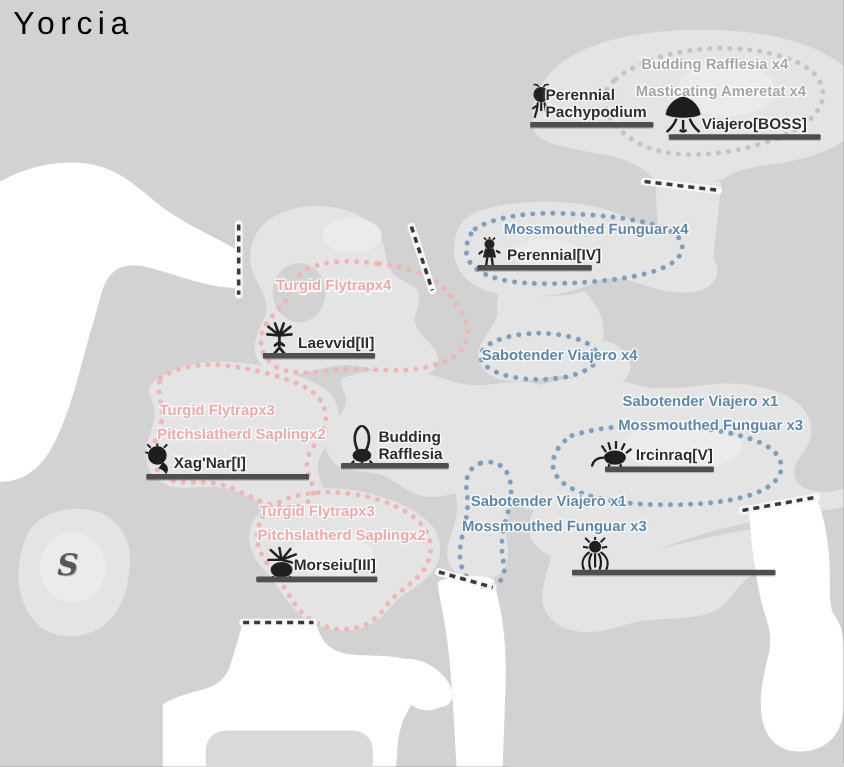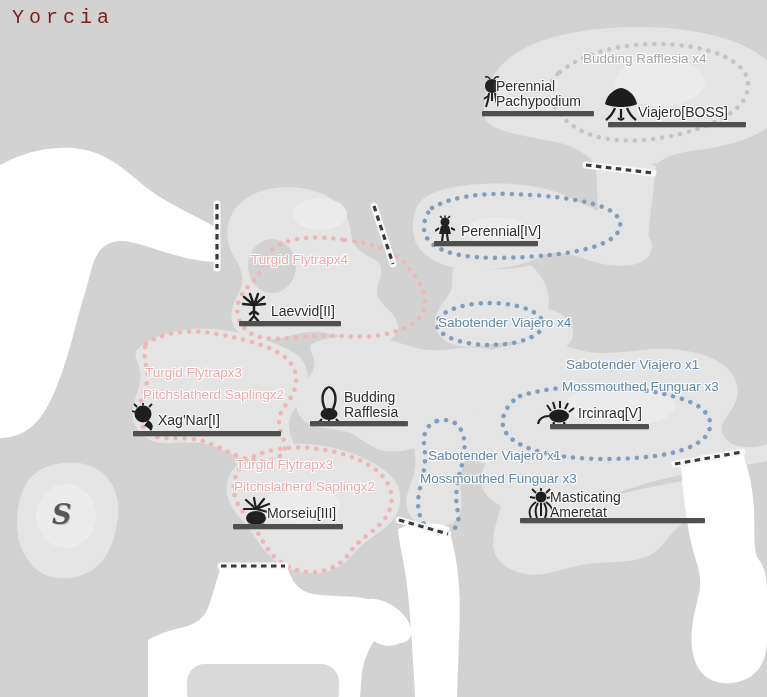--- a/index.html
+++ b/index.html
@@ -2,35 +2,35 @@
 <html><head>
 <meta charset="utf-8">
 <style>
   html,body{margin:0;padding:0;background:#888;}
   #stage{
     position:relative;width:767px;height:697px;overflow:hidden;
     background:#d2d2d2;font-family:"Liberation Sans",sans-serif;
   }
   #mapsvg{position:absolute;left:0;top:0;}
   .lbl{
-    position:absolute;font-weight:normal;font-size:13.5px;line-height:15px;white-space:nowrap;
+    position:absolute;font-weight:bold;font-size:13.5px;line-height:15px;white-space:nowrap;
     text-shadow:-1px -1px 0 rgba(255,255,255,.95),1px -1px 0 rgba(255,255,255,.95),
                 -1px 1px 0 rgba(255,255,255,.95),1px 1px 0 rgba(255,255,255,.95),
                 0 0 4px rgba(255,255,255,.85);
   }
   .blue{color:#5f87ac}
   .pink{color:#efa9a9}
   .grey{color:#a5a5a5}
   .dark{color:#2d2d2d;font-size:14px}
   .two{line-height:14.5px;text-align:left;}
   .bar{position:absolute;height:5px;background:#4f4f4f;border-radius:1px;box-shadow:0 1px 0 rgba(0,0,0,.2);}
   .icon{position:absolute;}
   .title{
-    position:absolute;left:12px;top:6px;color:#7f1d1d;
-    font-family:Liberation Mono, monospace;font-size:20px;letter-spacing:5px;
+    position:absolute;left:12px;top:6px;color:#000000;
+    font-family:Liberation Sans, sans-serif;font-size:29px;letter-spacing:5px;
   }
   .smark{
     position:absolute;left:52px;top:499px;color:#575757;
     font-family:"DejaVu Serif",serif;font-style:italic;font-weight:bold;font-size:27px;
     text-shadow:1px 1px 0 #b5b5b5;
   }
 </style>
 </head>
 <body>
 
@@ -111,20 +111,21 @@
       <g>
           <line x1="399" y1="520" x2="448" y2="534" stroke="#f8f8f8" stroke-width="7" stroke-linecap="round"></line>
           <line x1="399" y1="520" x2="448" y2="534" stroke="#3a3a3a" stroke-width="3.2" stroke-dasharray="5.5 4.5"></line>
         </g>
     </g>
   </svg>
 
   <div class="title">Yorcia</div>
 
   <div class="lbl grey" style="left:583px;top:51px">Budding Rafflesia x4</div>
+  <div class="lbl grey" style="left:578px;top:75px">Masticating Ameretat x4</div>
   <div class="icon" style="left:482px;top:76px">
     <svg width="20" height="34" viewBox="0 0 20 34">
         <path d="M10 3 C5 3 3 7 3 10 C3 14 6 17 10 17 C14 17 17 14 17 10 C17 7 15 3 10 3 Z" fill="#222"></path>
         <path d="M8 3 Q6 0 3 1 M12 3 Q14 0 17 1" stroke="#222" stroke-width="1.5" fill="none"></path>
         <path d="M7 17 L6 24 L4 31 M13 17 L14 24 L16 31 M10 17 L10 25" stroke="#222" stroke-width="2" fill="none"></path>
         <path d="M6 20 L2 23 M14 20 L18 23" stroke="#222" stroke-width="1.8" fill="none"></path>
       </svg>
   </div>
   <div class="lbl dark two" style="left:496px;top:79px;width:118px">
     <span>Perennial</span><br>
@@ -133,20 +134,21 @@
   <div class="bar" style="left:482px;top:111px;width:112px"></div>
   <div class="icon" style="left:603px;top:87px">
     <svg width="36" height="36" viewBox="0 0 36 36">
         <path d="M2 17 C4 6 14 1 18 1 C22 1 32 6 34 17 C28 21 8 21 2 17 Z" fill="#1d1d1d"></path>
         <path d="M12 21 C10 26 7 30 3 33 M24 21 C26 26 29 30 33 33 M18 22 L18 31 M15 31 Q18 34 21 31" stroke="#1d1d1d" stroke-width="2.2" fill="none"></path>
       </svg>
   </div>
   <div class="lbl dark" style="left:638px;top:105px">Viajero[BOSS]</div>
   <div class="bar" style="left:608px;top:122px;width:138px"></div>
 
+  <div class="lbl blue" style="left:458px;top:201px">Mossmouthed Funguar x4</div>
   <div class="icon" style="left:435px;top:215px">
     <svg width="20" height="28" viewBox="0 0 20 28">
         <circle cx="10" cy="7" r="4.5" fill="#222"></circle>
         <path d="M7 3 L5 1 M10 2.5 L10 0.5 M13 3 L15 1" stroke="#222" stroke-width="1.5"></path>
         <path d="M6 11 L14 11 L16 19 L4 19 Z" fill="#222"></path>
         <path d="M8 19 L7 26 M12 19 L13 26" stroke="#222" stroke-width="2.2"></path>
         <path d="M4 13 L0 16 M16 13 L20 15" stroke="#222" stroke-width="2"></path>
       </svg>
   </div>
   <div class="lbl dark" style="left:461px;top:224px">Perennial[IV]</div>
@@ -217,21 +219,17 @@
 
   <div class="lbl blue" style="left:428px;top:448px">Sabotender Viajero x1</div>
   <div class="lbl blue" style="left:420px;top:471px">Mossmouthed Funguar x3</div>
   <div class="icon" style="left:526px;top:488px">
     <svg width="30" height="31" viewBox="0 0 30 31">
         <circle cx="15" cy="9" r="5.5" fill="#1e1e1e"></circle>
         <path d="M10 5 L6 1 M15 3 L15 0 M20 5 L24 1 M9 10 L4 9 M21 10 L26 9" stroke="#1e1e1e" stroke-width="1.8"></path>
         <path d="M10 14 C4 18 2 24 5 30 M20 14 C26 18 28 24 25 30 M15 15 L15 28 M12 15 C9 20 9 25 11 30 M18 15 C21 20 21 25 19 30" stroke="#1e1e1e" stroke-width="2" fill="none"></path>
       </svg>
   </div>
-  <div class="lbl dark two" style="left:550px;top:490px;width:88px">
-    <span>Masticating</span><br>
-    <span>Ameretat</span>
-  </div>
   <div class="bar" style="left:520px;top:518px;width:185px"></div>
 
   <div class="smark">S</div>
 
 </div>
 
 </body></html>

